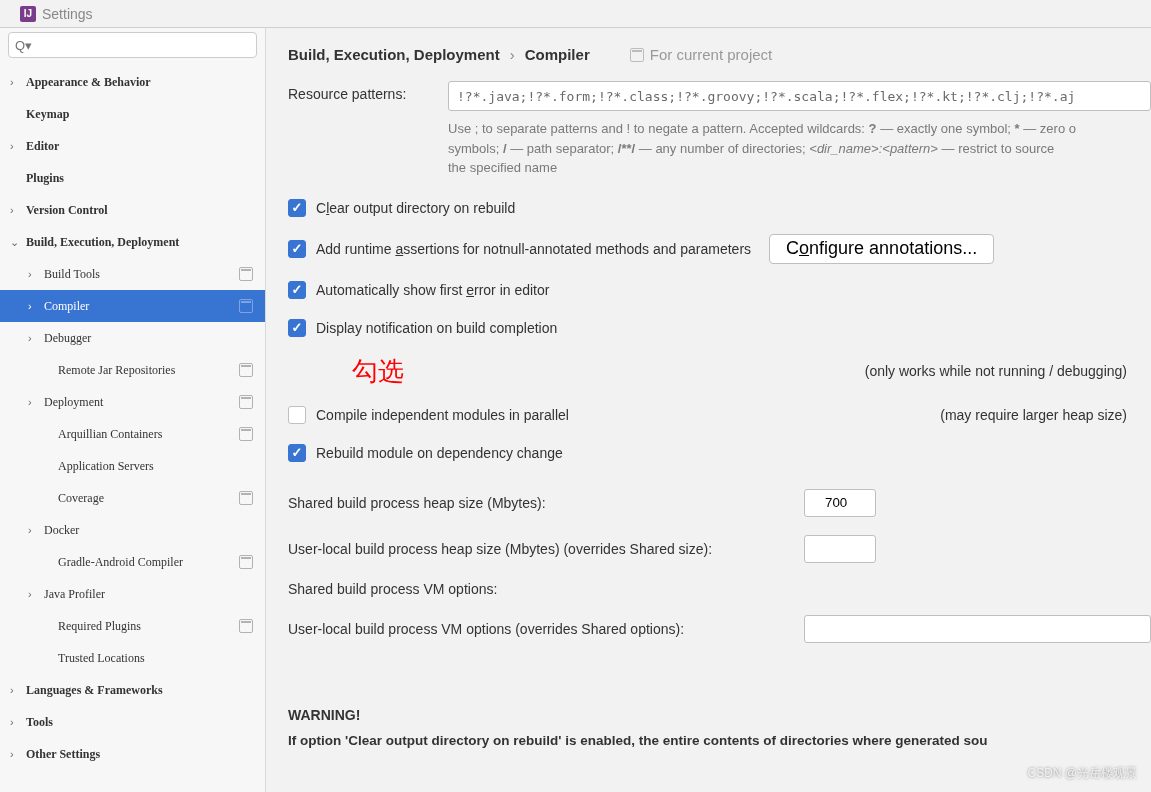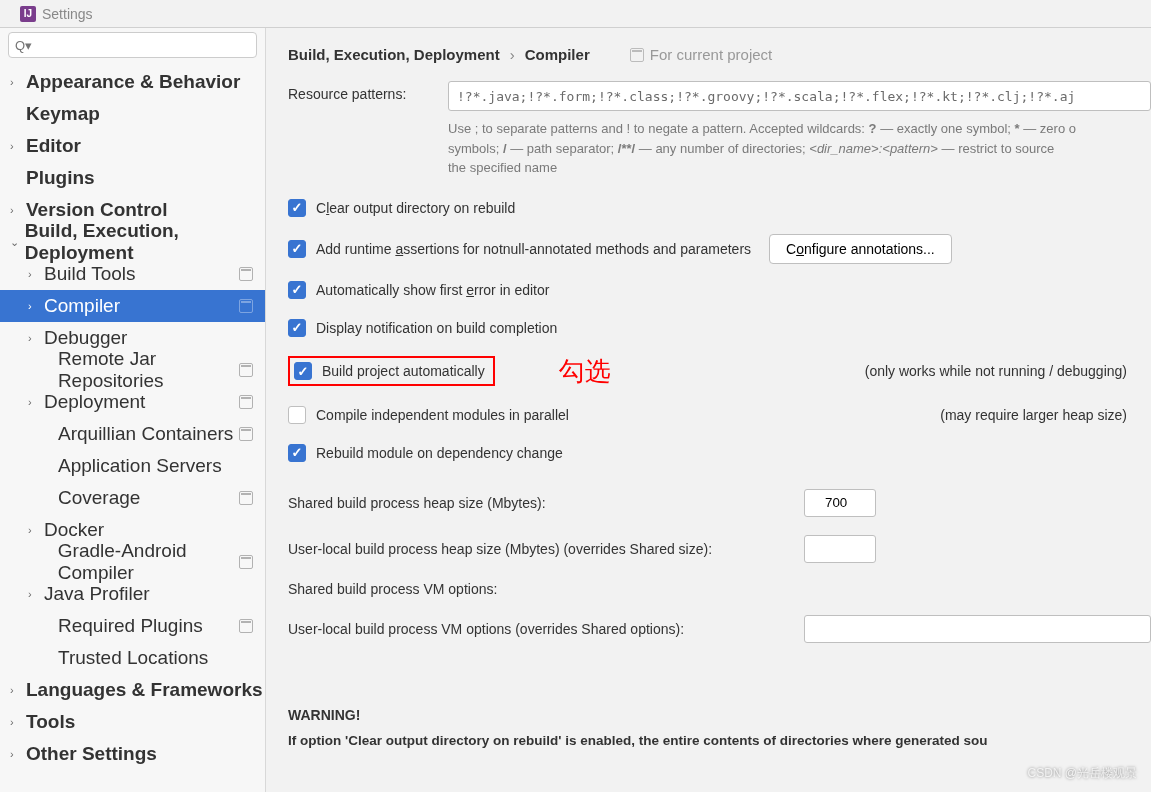--- a/index.html
+++ b/index.html
@@ -11,21 +11,21 @@
 .search-box { padding: 4px 8px; }
 .search-input { width: 100%; height: 26px; border: 1px solid #ccc; border-radius: 4px; padding: 0 6px; font-size: 13px; color: #999; background: #fff; }
 .tree { flex: 1; overflow: auto; padding-top: 4px; }
 .tree-item { height: 32px; display: flex; align-items: center; padding-left: 10px; cursor: pointer; position: relative; }
 .tree-item.level-1 { padding-left: 28px; }
 .tree-item.level-2 { padding-left: 42px; }
 .tree-item.selected { background: #3874d1; color: #fff; }
 .tree-item.bold > .tree-label { font-weight: 600; }
 .chevron { width: 12px; display: inline-block; margin-right: 4px; color: #6b6b6b; font-size: 11px; }
 .tree-item.selected .chevron { color: #fff; }
-.tree-label { font-size: 19px; }
+.tree-label { font-size: 12px; font-family: Liberation Serif, serif; }
 .project-icon { position: absolute; right: 12px; width: 14px; height: 14px; opacity: 0.35; }
 .project-icon::before { content: ""; position: absolute; inset: 0; border: 1.5px solid currentColor; border-radius: 2px; }
 .project-icon::after { content: ""; position: absolute; left: 2px; right: 2px; top: 2px; height: 2px; background: currentColor; }
 .main { flex: 1; background: #f2f2f2; padding: 18px 0 0 22px; overflow: hidden; }
 .breadcrumb { display: flex; align-items: center; gap: 10px; font-size: 15px; margin-bottom: 18px; }
 .bc-strong { font-weight: 700; }
 .bc-sep { color: #888; }
 .bc-project { color: #999; display: flex; align-items: center; gap: 6px; margin-left: 30px; }
 .bc-project-icon { width: 14px; height: 14px; position: relative; opacity: 0.6; }
 .bc-project-icon::before { content: ""; position: absolute; inset: 0; border: 1.5px solid currentColor; border-radius: 2px; }
@@ -37,21 +37,21 @@
 .help-text { margin-left: 160px; font-size: 13px; color: #7a7a7a; line-height: 1.5; margin-bottom: 18px; padding-right: 8px; }
 .help-text i { font-style: italic; }
 .checkbox-row { display: flex; align-items: center; margin-bottom: 14px; min-height: 24px; }
 .cb { width: 18px; height: 18px; border-radius: 3px; margin-right: 10px; display: inline-flex; align-items: center; justify-content: center; flex-shrink: 0; }
 .cb.checked { background: #3874d1; border: 1px solid #3874d1; }
 .cb.checked::after { content: "✓"; color: #fff; font-size: 13px; font-weight: 700; }
 .cb.unchecked { background: #fff; border: 1px solid #bfbfbf; }
 .highlight-box { border: 2px solid #ff0000; padding: 4px 8px 4px 4px; display: inline-flex; align-items: center; }
 .annotation { color: #ff0000; font-size: 26px; font-weight: 400; margin-left: 64px; }
 .right-label { margin-left: auto; padding-right: 24px; color: #333; }
-.btn { height: 30px; padding: 0 16px; border: 1px solid #bfbfbf; border-radius: 4px; background: #fff; cursor: pointer; font-size: 14px; }
+.btn { height: 30px; padding: 0 16px; border: 1px solid #bfbfbf; border-radius: 4px; background: #fff; cursor: pointer; font-size: 18px; }
 .setting-row { display: flex; align-items: center; margin-bottom: 18px; }
 .setting-label { width: 516px; }
 .num-input { width: 72px; height: 28px; border: 1px solid #bfbfbf; border-radius: 3px; padding: 0 20px; text-align: left; }
 .warning-block { margin-top: 64px; }
 .warn-title { font-weight: 700; margin-bottom: 10px; }
 .warn-body { font-weight: 600; font-size: 13.5px; }
 .watermark { position: fixed; right: 14px; bottom: 10px; color: rgba(255,255,255,0.75); font-size: 12px; text-shadow: 0 0 3px rgba(0,0,0,0.5); }
 .u { text-decoration: underline; }
 </style>
 </head>
@@ -207,24 +207,20 @@
       <span class="cb checked"></span>
       <span><span>Automatically show first </span><span class="u">e</span><span>rror in editor</span></span>
     </div>
 
     <div class="checkbox-row">
       <span class="cb checked"></span>
       <span>Display notification on build completion</span>
     </div>
 
     <div class="checkbox-row">
-      <span class="highlight-box">
-        <span class="cb checked"></span>
-        <span>Build project automatically</span>
-      </span>
       <span class="annotation">勾选</span>
       <span class="right-label">(only works while not running / debugging)</span>
     </div>
 
     <div class="checkbox-row">
       <span class="cb unchecked"></span>
       <span>Compile independent modules in parallel</span>
       <span class="right-label">(may require larger heap size)</span>
     </div>
 

